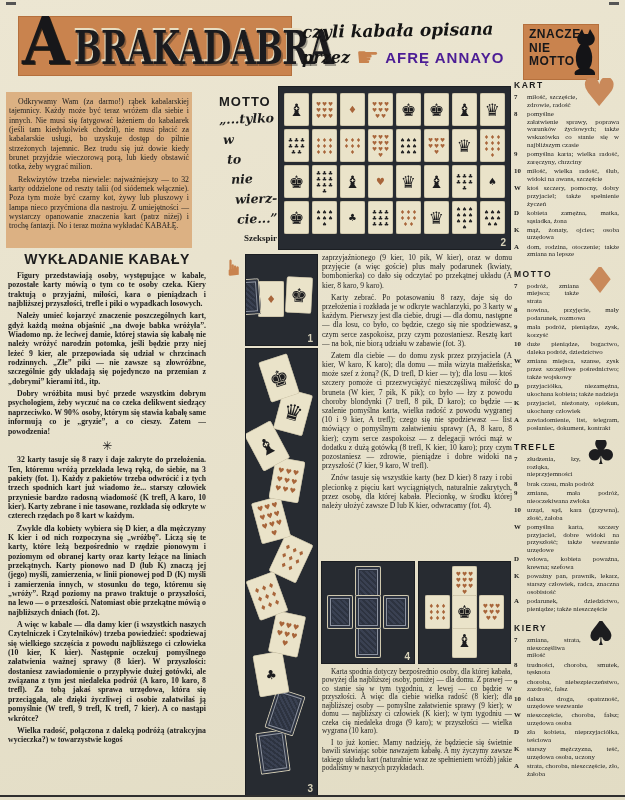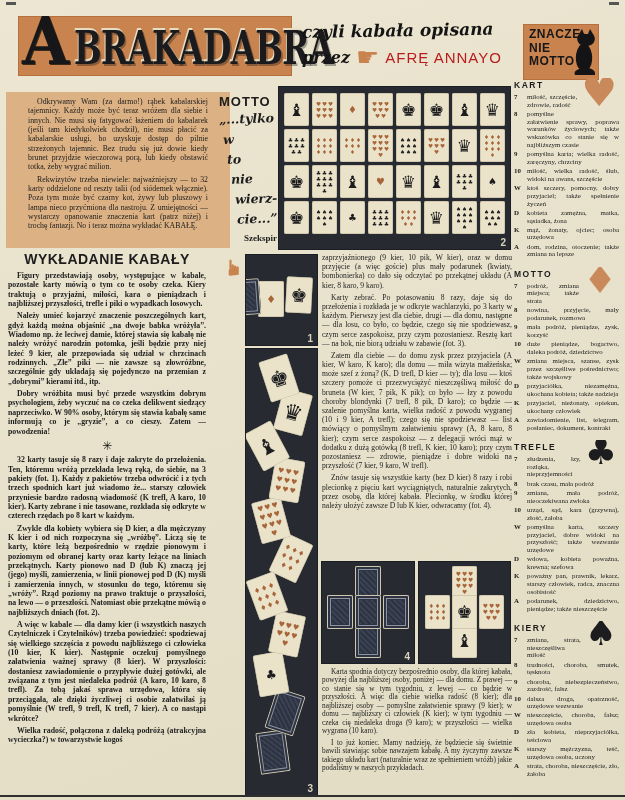--- a/index.html
+++ b/index.html
@@ -16,27 +16,27 @@
     text-shadow:1px 1px 0 #3a2a18;}
   .brand{position:absolute;left:56px;top:5px;font-family:"DejaVu Serif",serif;font-weight:bold;
     font-size:41px;line-height:48px;letter-spacing:-1px;color:#1b1b1e;
     transform:scaleX(.80) scaleY(1.12);transform-origin:left top;
     text-shadow:2px 2px 0 rgba(20,20,20,.35), -1px -1px 0 #e7ddc2;}
   .script{font-family:"DejaVu Serif",serif;font-style:italic;font-weight:bold;color:#141414;}
   .sub1{left:302px;top:20px;width:230px;font-size:17px;transform:rotate(-1deg);}
   .sub2{left:302px;top:46px;width:230px;display:flex;align-items:center;gap:6px;}
   .sub2 .przez{font-size:16px;}
   .hand{color:#c9834e;font-family:"DejaVu Sans",sans-serif;font-size:26px;line-height:22px;}
-  .author{font-family:"Liberation Sans",sans-serif;font-weight:normal;font-size:15px;letter-spacing:1px;color:#b91c1c;}
+  .author{font-family:"Liberation Sans",sans-serif;font-weight:bold;font-size:15px;letter-spacing:1px;color:#4c1d95;}
   .badge{left:523px;top:24px;width:76px;height:56px;background:#c9834e;box-shadow:0 0 0 1px #b5703d inset;}
   .badge-text{position:absolute;left:6px;top:4px;font-family:"Liberation Sans",sans-serif;
     font-weight:bold;font-size:12px;line-height:13.5px;color:#17171a;letter-spacing:.5px;}
   .cat{position:absolute;right:2px;top:4px;}
   
-  .introbox{left:6px;top:92px;width:180px;height:146px;background:#dcb183;padding:5px 22px;overflow:hidden;}
+  .introbox{left:6px;top:92px;width:180px;height:146px;background:#dcb183;padding:5px 3px;overflow:hidden;}
   .bodytext{font-size:7.8px;line-height:1.2;text-align:justify;}
   .bodytext p{margin:0 0 3px 0;text-indent:9px;}
   .noindent{text-indent:0 !important;}
   
   .motto{left:219px;top:94px;width:58px;}
   .motto-label{font-family:"Liberation Sans",sans-serif;font-weight:bold;font-size:13px;letter-spacing:1px;}
   .motto-line{display:block;font-family:"DejaVu Serif",serif;font-style:italic;font-weight:bold;
     font-size:12.5px;line-height:20px;transform:rotate(-2deg);}
   .motto-sig{display:block;margin-top:4px;font-family:"Liberation Serif",serif;font-weight:bold;
     font-size:9px;text-align:right;padding-right:0px;}

